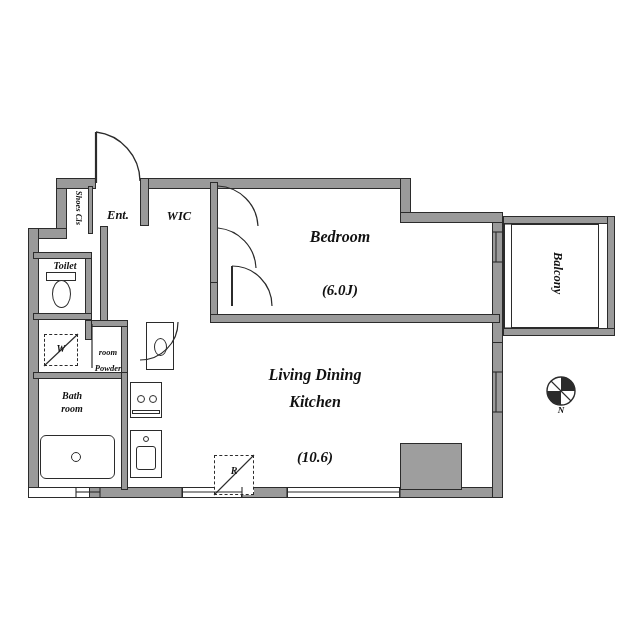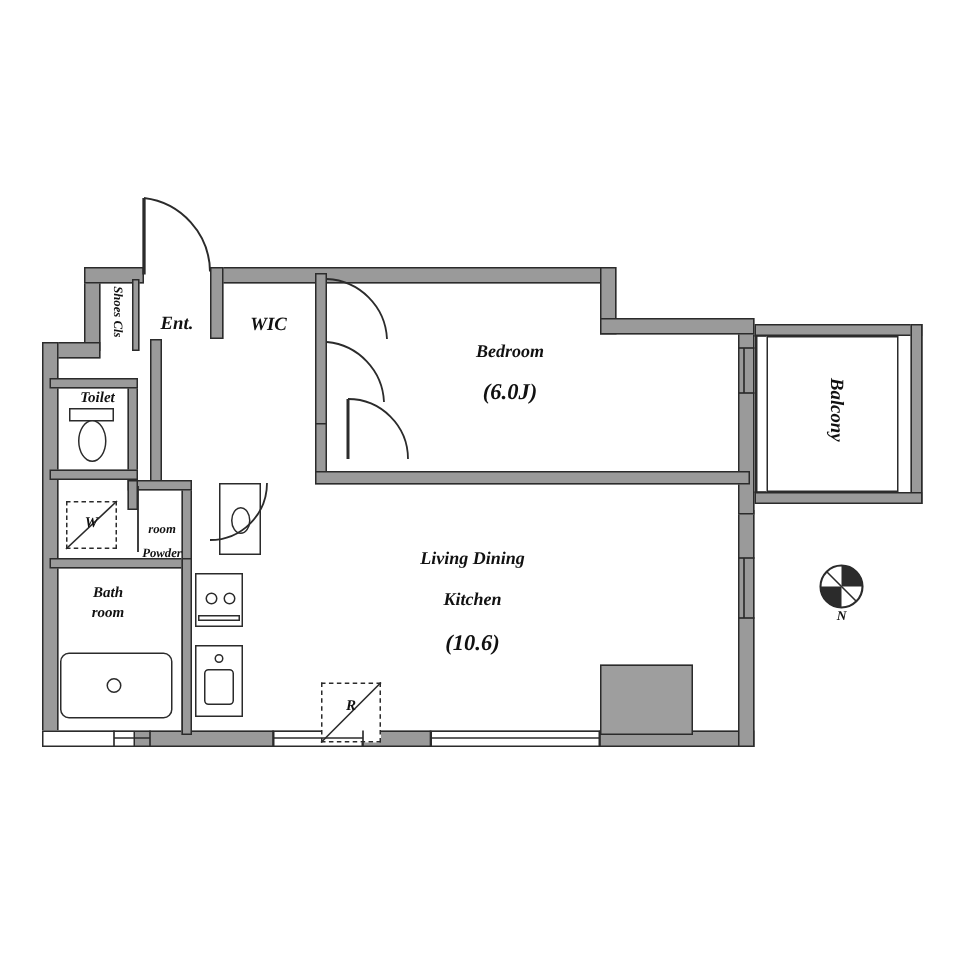--- a/index.html
+++ b/index.html
@@ -35,21 +35,21 @@
   }
   
   .label {
     position: absolute;
     color: #111111;
     text-align: center;
     white-space: nowrap;
     line-height: 1.15;
   }
   .label-big {
-    font-size: 12px;
+    font-size: 16px;
     font-style: italic;
     font-weight: 700;
   }
   .label-mid {
     font-size: 12.5px;
     font-style: italic;
     font-weight: 700;
   }
   .label-sm {
     font-size: 10px;
@@ -59,20 +59,21 @@
   }
   .label-xs {
     font-size: 8.5px;
     font-style: italic;
     font-weight: 700;
   }
   .sub {
     font-size: 15px;
     font-style: italic;
     font-weight: 700;
+    margin-top: 28px;
   }
   .rot90 {
     transform: rotate(90deg);
     transform-origin: center center;
   }
   
   .fix {
     position: absolute;
     border: 1.2px solid #2b2b2b;
     box-sizing: border-box;

